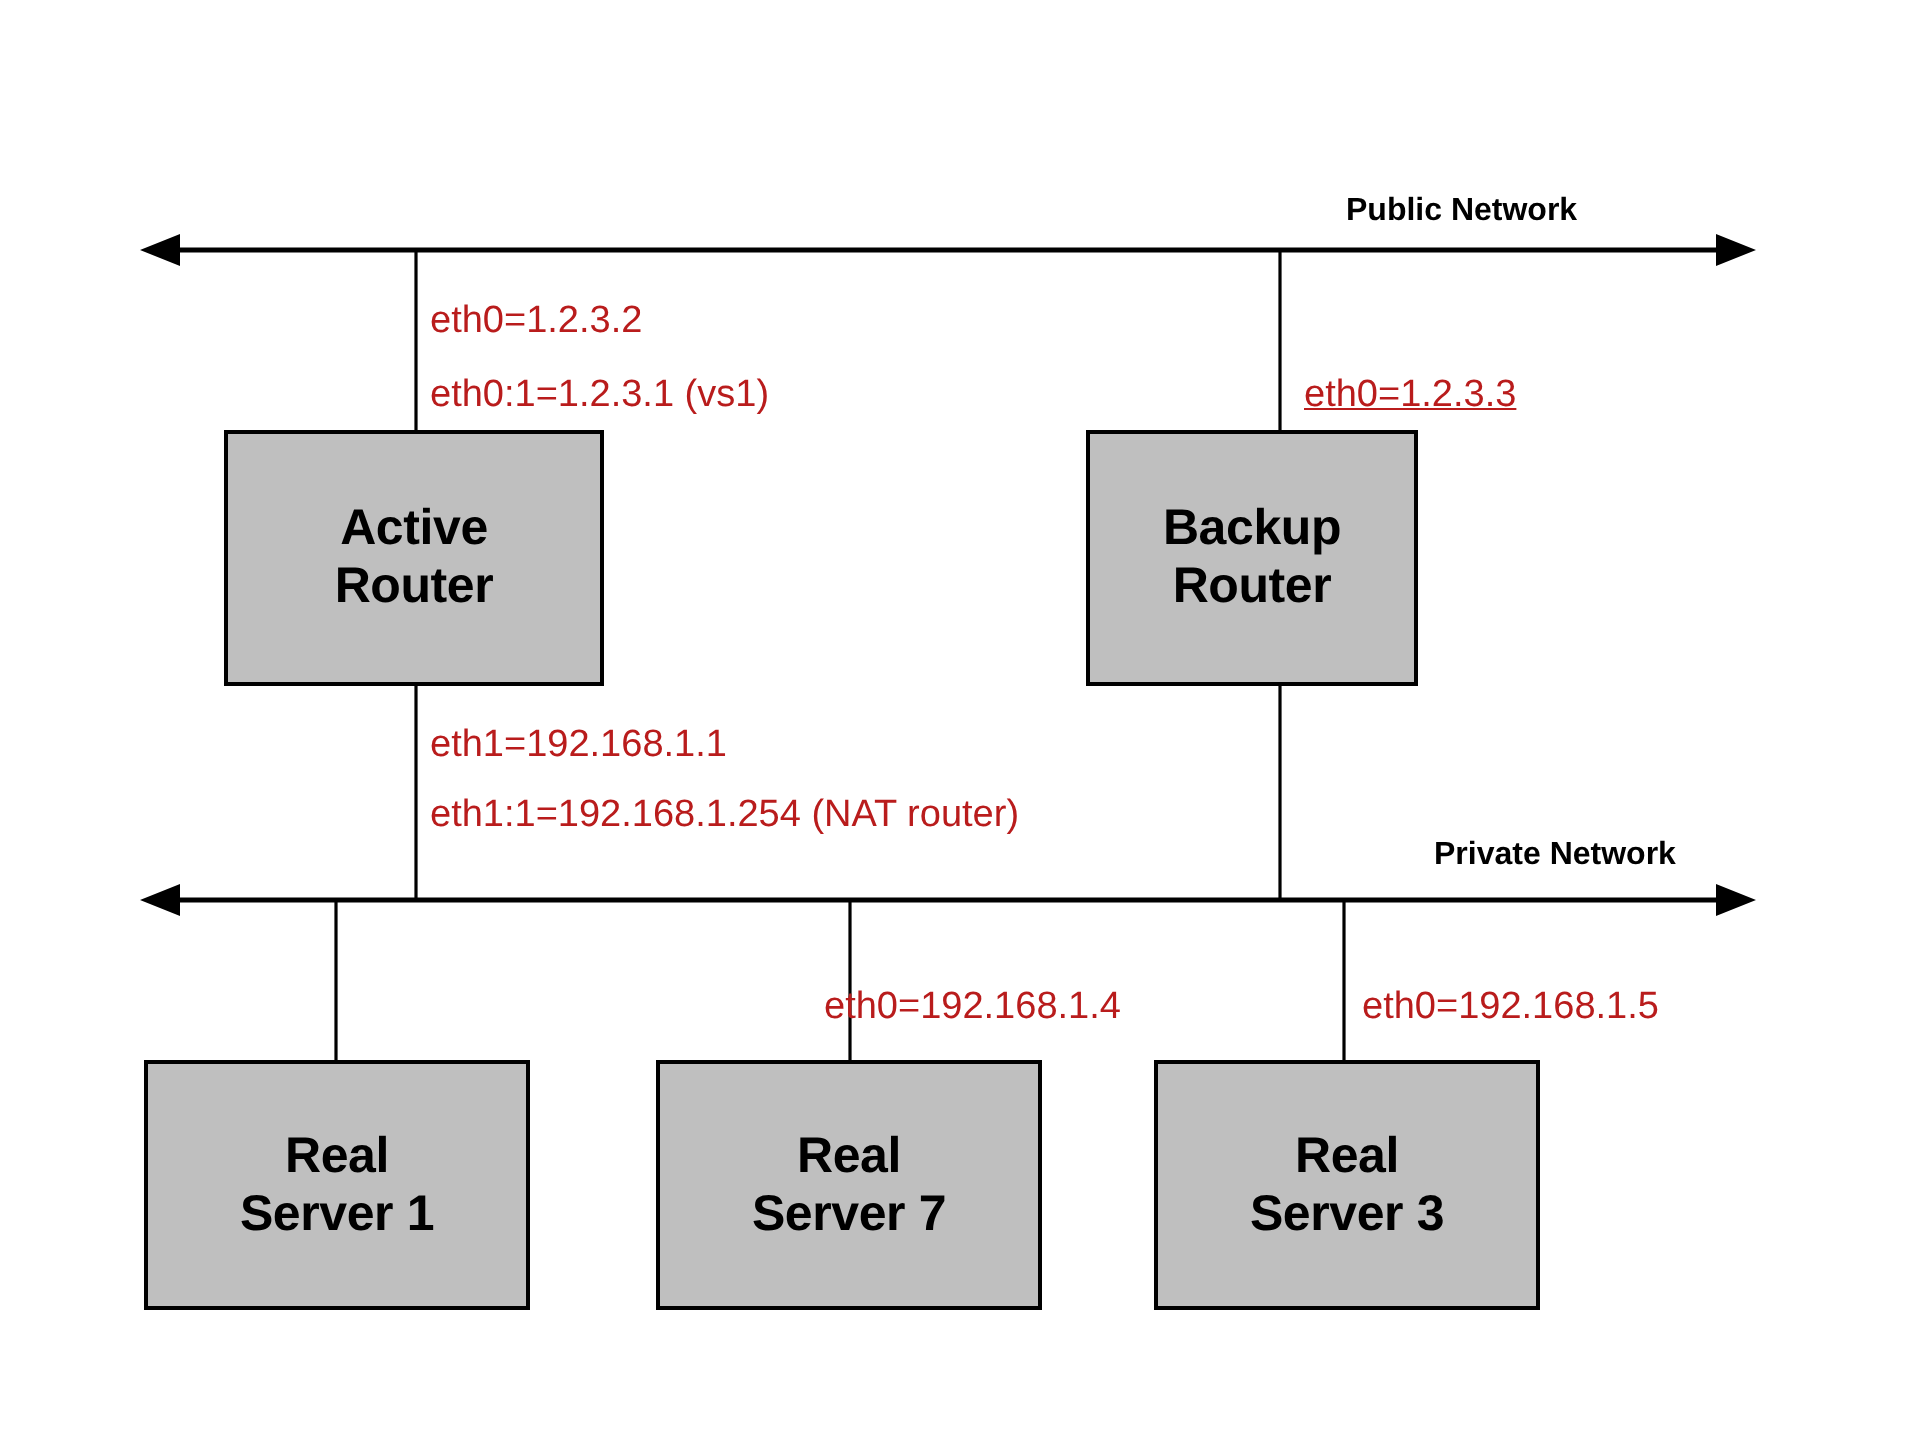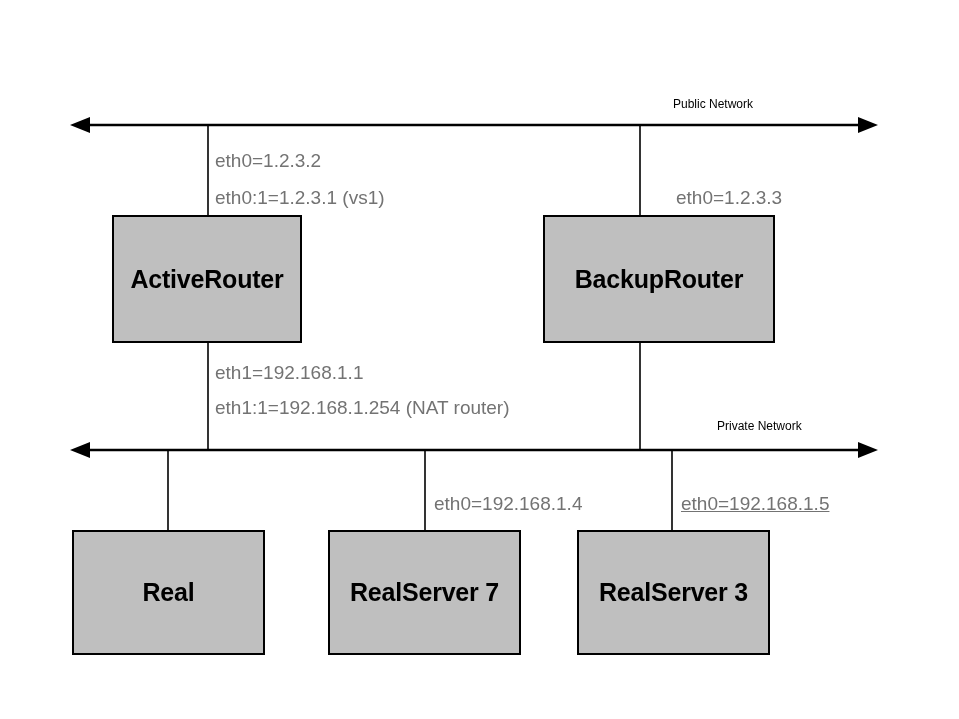--- a/index.html
+++ b/index.html
@@ -21,44 +21,44 @@
     top: 0;
     width: 959px;
     height: 719px;
   }
   .node-box {
     position: absolute;
     box-sizing: border-box;
     background: #bfbfbf;
     border: 2px solid #000000;
     display: flex;
-    flex-direction: row;
+    flex-direction: column;
     align-items: center;
     justify-content: center;
     font-weight: bold;
     font-size: 25px;
     line-height: 1.16;
     color: #000000;
     letter-spacing: -0.2px;
   }
   .node-line {
     display: block;
     white-space: nowrap;
   }
   .if-label {
     position: absolute;
     font-size: 19px;
-    color: #737373;
+    color: #b91c1c;
     white-space: nowrap;
     line-height: 1.0;
   }
   .bus-label {
     position: absolute;
-    font-size: 12px;
-    font-weight: normal;
+    font-size: 16px;
+    font-weight: bold;
     color: #000000;
     white-space: nowrap;
     line-height: 1.0;
   }
 </style>
 </head>
 <body>
 
 <div id="canvas">
 
@@ -88,44 +88,45 @@
   </svg>
 
   <div class="bus-label" style="left:673px; top:98px;">Public Network</div>
 
   <div class="bus-label" style="left:717px; top:420px;">Private Network</div>
 
   <div class="if-label" style="left:215px; top:151px;">eth0=1.2.3.2</div>
 
   <div class="if-label" style="left:215px; top:188px;text-align:center;">eth0:1=1.2.3.1 (vs1)</div>
 
-  <div class="if-label" style="left:676px; top:188px;">eth0=1.2.3.3</div>
+  <div class="if-label" style="left:652px; top:188px;text-decoration:underline;">eth0=1.2.3.3</div>
 
   <div class="if-label" style="left:215px; top:363px;">eth1=192.168.1.1</div>
 
   <div class="if-label" style="left:215px; top:398px;text-align:right;">eth1:1=192.168.1.254 (NAT router)</div>
 
 
 
-  <div class="if-label" style="left:434px; top:494px;">eth0=192.168.1.4</div>
+  <div class="if-label" style="left:412px; top:494px;">eth0=192.168.1.4</div>
 
-  <div class="if-label" style="left:681px; top:494px;text-decoration:underline;">eth0=192.168.1.5</div>
+  <div class="if-label" style="left:681px; top:494px;">eth0=192.168.1.5</div>
 
   <div class="node-box" style="left:112px; top:215px; width:190px; height:128px;">
     <span class="node-line">Active</span>
     <span class="node-line">Router</span>
   </div>
 
-  <div class="node-box" style="left:543px; top:215px; width:232px; height:128px;">
+  <div class="node-box" style="left:543px; top:215px; width:166px; height:128px;">
     <span class="node-line">Backup</span>
     <span class="node-line">Router</span>
   </div>
 
   <div class="node-box" style="left:72px; top:530px; width:193px; height:125px;">
     <span class="node-line">Real</span>
+    <span class="node-line">Server 1</span>
   </div>
 
   <div class="node-box" style="left:328px; top:530px; width:193px; height:125px;">
     <span class="node-line">Real</span>
     <span class="node-line">Server 7</span>
   </div>
 
   <div class="node-box" style="left:577px; top:530px; width:193px; height:125px;">
     <span class="node-line">Real</span>
     <span class="node-line">Server 3</span>

